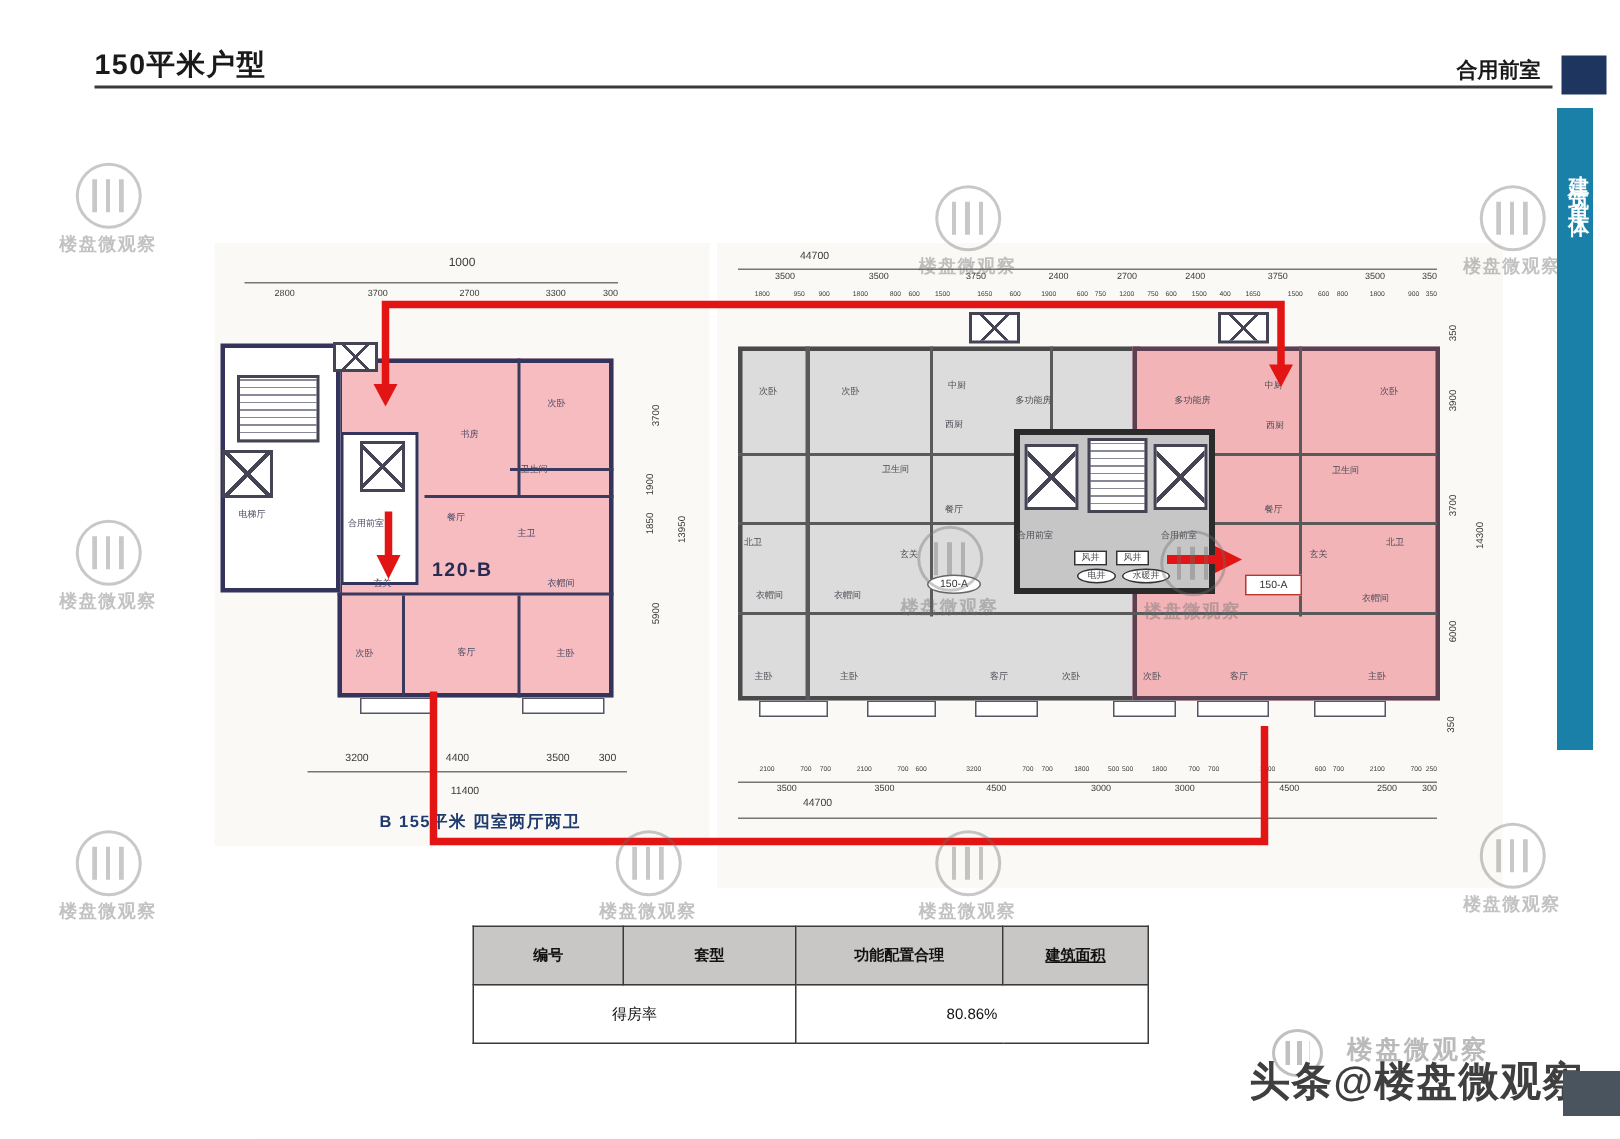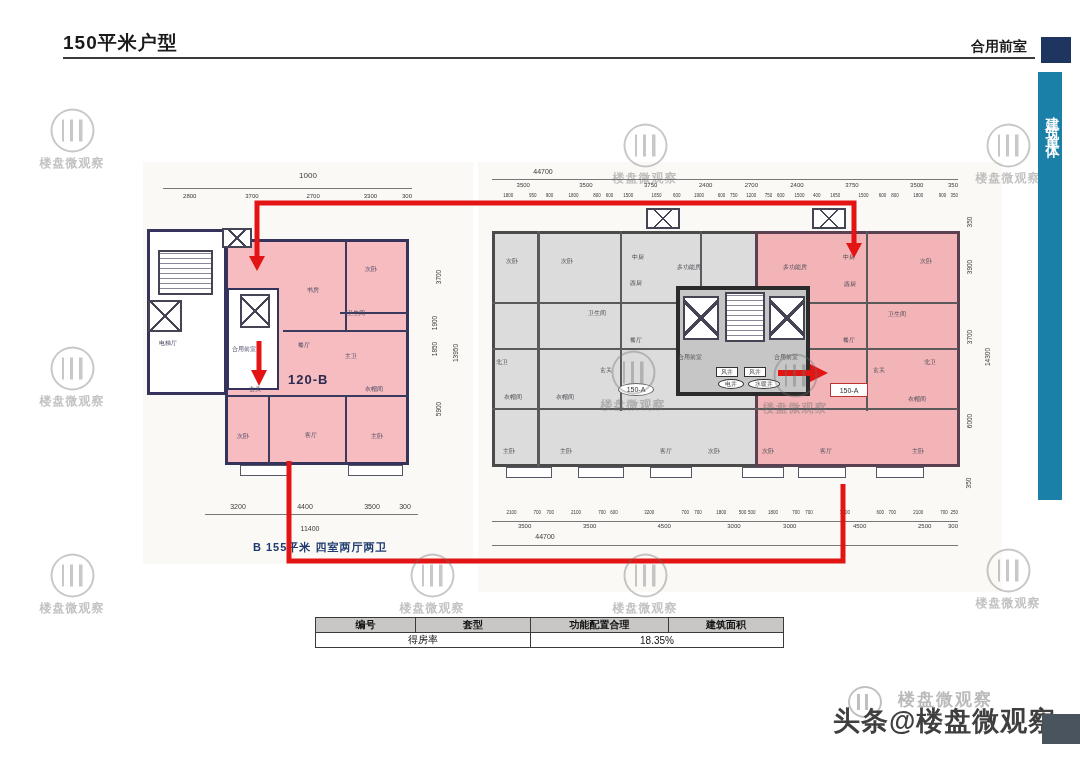--- a/index.html
+++ b/index.html
@@ -52,21 +52,21 @@
   .dim { position:absolute; transform:translate(-50%,-50%); font-size:7px; color:#3a3a3a; white-space:nowrap; }
   .dim-v { position:absolute; transform:translate(-50%,-50%) rotate(-90deg); font-size:6.5px; color:#3a3a3a; white-space:nowrap; }
   .dim-line { position:absolute; background:#777; height:1px; }
   .dimrow { position:absolute; display:flex; }
   .dimrow span { display:block; text-align:center; white-space:nowrap; color:#3a3a3a; overflow:visible; }
   .dimrow.f6 span { font-size:6px; }
   .dimrow.f4 span { font-size:4.5px; }
 
   
   .spec-table { position:absolute; left:315px; top:617px; border-collapse:collapse; }
-  .spec-table td { border:1.5px solid #3a3a3a; font-size:10px; text-align:center; height:14px; padding:0 2px; color:#111; }
+  .spec-table td { border:1.5px solid #3a3a3a; font-size:10px; text-align:center; height:14px; padding:12px 2px; color:#111; }
   .spec-table .th { background:#c8c7c5; font-weight:bold; }
 
   
   .wm { position:absolute; transform:translate(-50%,-50%); text-align:center; pointer-events:none; }
   .wm-logo { width:44px; height:44px; margin:0 auto; border:2.5px solid rgba(110,110,110,.38); border-radius:50%;
              background:repeating-linear-gradient(90deg, rgba(110,110,110,.38) 0 3px, transparent 3px 9px);
              background-size:21px 22px; background-position:center; background-repeat:no-repeat; }
   .wm-text { margin-top:2px; font-size:12px; font-weight:bold; color:rgba(110,110,110,.42); letter-spacing:1px; white-space:nowrap; }
   .byline-light { position:absolute; left:898px; top:688px; font-size:17px; font-weight:bold; color:rgba(130,130,130,.55); letter-spacing:2px; }
   .byline-logo { position:absolute; left:848px; top:686px; width:34px; height:32px; border:2.5px solid rgba(150,150,150,.6); border-radius:50%;
@@ -319,25 +319,25 @@
     <polygon points="810,364 810,382 828,373" fill="#e21414"></polygon>
     <polyline points="289,461 289,561 843,561 843,484" fill="none" stroke="#e21414" stroke-width="5"></polyline>
   </svg>
 
   <table class="spec-table">
     <tbody>
         <tr>
       <td class="th" style="width:100px;">编号</td>
       <td class="th" style="width:115px;">套型</td>
       <td class="th" style="width:138px;">功能配置合理</td>
-      <td class="th" style="width:115px;">建筑面积</td>
+      <td class="th" style="width:97px;text-decoration:underline;">建筑面积</td>
     </tr>
     <tr>
       <td colspan="2">得房率</td>
-      <td colspan="2">18.35%</td>
+      <td colspan="2">80.86%</td>
     </tr>
   </tbody>
     </table>
 
   <div>
 
   <div class="wm" style="position: absolute; left: 72px; top: 140px;">
       <div class="wm-logo"></div>
       <div class="wm-text">楼盘微观察</div>
     </div>

